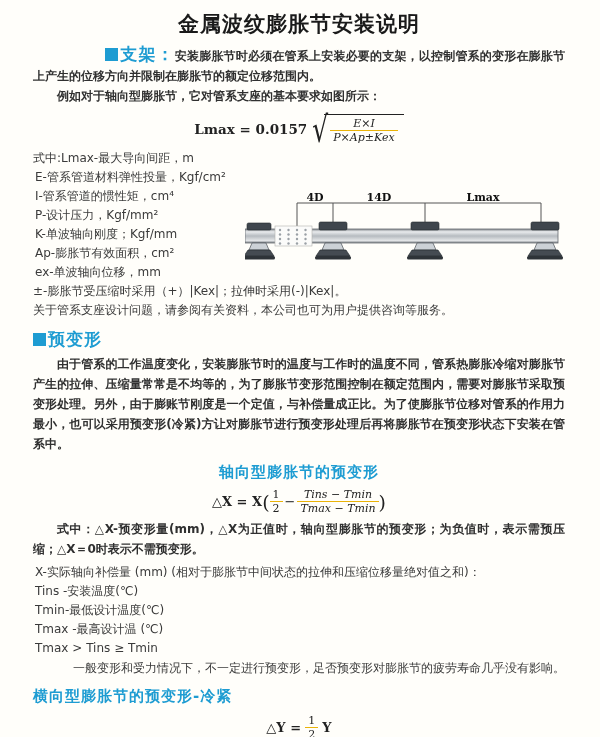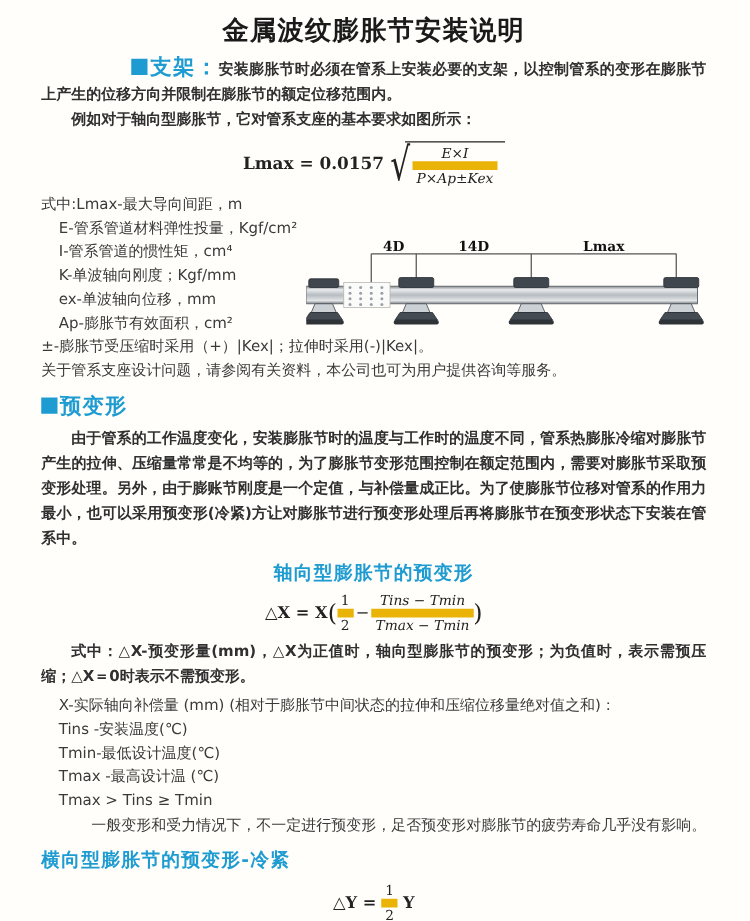--- a/index.html
+++ b/index.html
@@ -19,30 +19,30 @@
   .indent{text-indent:24px;}
   .blue-inline{font-size:17px;font-weight:700;color:#1e9cd2;letter-spacing:1px;padding-left:48px;}
   .sq{display:inline-block;width:13px;height:13px;background:#1e9cd2;margin-right:2px;vertical-align:-1px;}
   .sec-head{font-size:17px;font-weight:700;color:#1e9cd2;margin:9px 0 4px;letter-spacing:1px;line-height:21px;}
   .sub-blue{font-size:15px;font-weight:700;color:#1e9cd2;margin:6px 0 2px;line-height:20px;letter-spacing:1px;}
   .sub-axial{margin-top:8px;text-align:center;}
   .sub-lateral{margin-left:0;margin-top:8px;}
 
   .defs{margin-top:4px;}
   .def-line{font-size:12px;line-height:19px;color:#3a3a3a;white-space:nowrap;}
-  .ind{margin-left:14px;}
+  .ind{margin-left:2px;}
 
   
   .formula{text-align:center;font-family:"DejaVu Serif","Liberation Serif",serif;color:#222;}
   .f1{margin:8px 0 5px;}
   .f1 .f-lhs{font-weight:700;font-size:13.5px;vertical-align:middle;}
   .rad{display:inline-block;font-size:25px;line-height:1;vertical-align:middle;transform:scaleY(1.45);margin:0 -4px 0 5px;color:#222;}
   .vinc{display:inline-block;vertical-align:middle;border-top:1.3px solid #222;padding:2px 6px 0 6px;}
   .frac{display:inline-block;vertical-align:middle;text-align:center;font-size:11px;line-height:13px;}
-  .frac .den{border-top:7px solid #eab308;display:block;padding:0 3px;}
+  .frac .den{border-top:1px solid #eab308;display:block;padding:0 3px;}
   .frac .num{display:block;padding:0 3px;}
   .it{font-style:italic;}
   .f2{margin:6px 0 4px;font-size:13px;}
   .f2 .f-lhs,.f2 .f-close{font-weight:700;vertical-align:middle;}
   .bigp{font-size:19px;vertical-align:middle;font-weight:400;}
   .f2 .minus{vertical-align:middle;padding:0 2px;}
   .f3{margin:8px 0 6px;font-size:13px;}
   .f3 .f-lhs,.f3 .f-rhs{font-weight:700;vertical-align:middle;}
   .note-indent{text-indent:24px;text-align:right;}
 
@@ -62,23 +62,24 @@
   <p class="para bold indent">例如对于轴向型膨胀节，它对管系支座的基本要求如图所示：</p>
 
   <div class="formula f1">
     <span class="f-lhs">Lmax = 0.0157</span><span class="rad">√</span><span class="vinc"><span class="frac it"><span class="num">E×I</span><span class="den">P×Ap±Kex</span></span></span>
   </div>
 
   <div class="defs">
     <div class="def-line">式中:Lmax-最大导向间距，m</div>
     <div class="def-line ind">E-管系管道材料弹性投量，Kgf/cm²</div>
     <div class="def-line ind">I-管系管道的惯性矩，cm⁴</div>
+    <div class="def-line ind">P-设计压力，Kgf/mm²</div>
     <div class="def-line ind">K-单波轴向刚度；Kgf/mm</div>
+    <div class="def-line ind">Ap-膨胀节有效面积，cm²</div>
     <div class="def-line ind">ex-单波轴向位移，mm</div>
-    <div class="def-line ind">Ap-膨胀节有效面积，cm²</div>
     <div class="def-line">±-膨胀节受压缩时采用（+）|Kex|；拉伸时采用(-)|Kex|。</div>
     <div class="def-line">关于管系支座设计问题，请参阅有关资料，本公司也可为用户提供咨询等服务。</div>
   </div>
 
   <p class="sec-head"><span class="sq"></span><span>预变形</span></p>
 
   <p class="para bold indent">由于管系的工作温度变化，安装膨胀节时的温度与工作时的温度不同，管系热膨胀冷缩对膨胀节产生的拉伸、压缩量常常是不均等的，为了膨胀节变形范围控制在额定范围内，需要对膨胀节采取预变形处理。另外，由于膨账节刚度是一个定值，与补偿量成正比。为了使膨胀节位移对管系的作用力最小，也可以采用预变形(冷紧)方让对膨胀节进行预变形处理后再将膨胀节在预变形状态下安装在管系中。</p>
 
   <h3 class="sub-blue sub-axial">轴向型膨胀节的预变形</h3>
 

